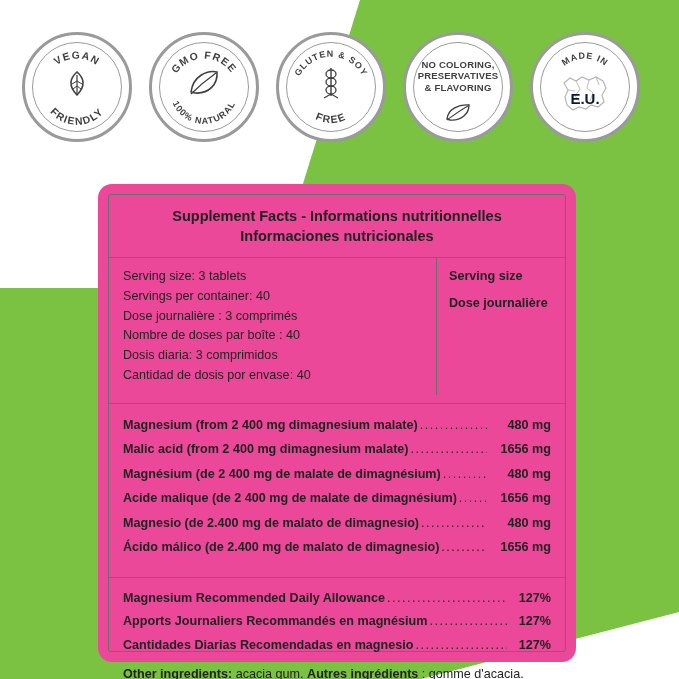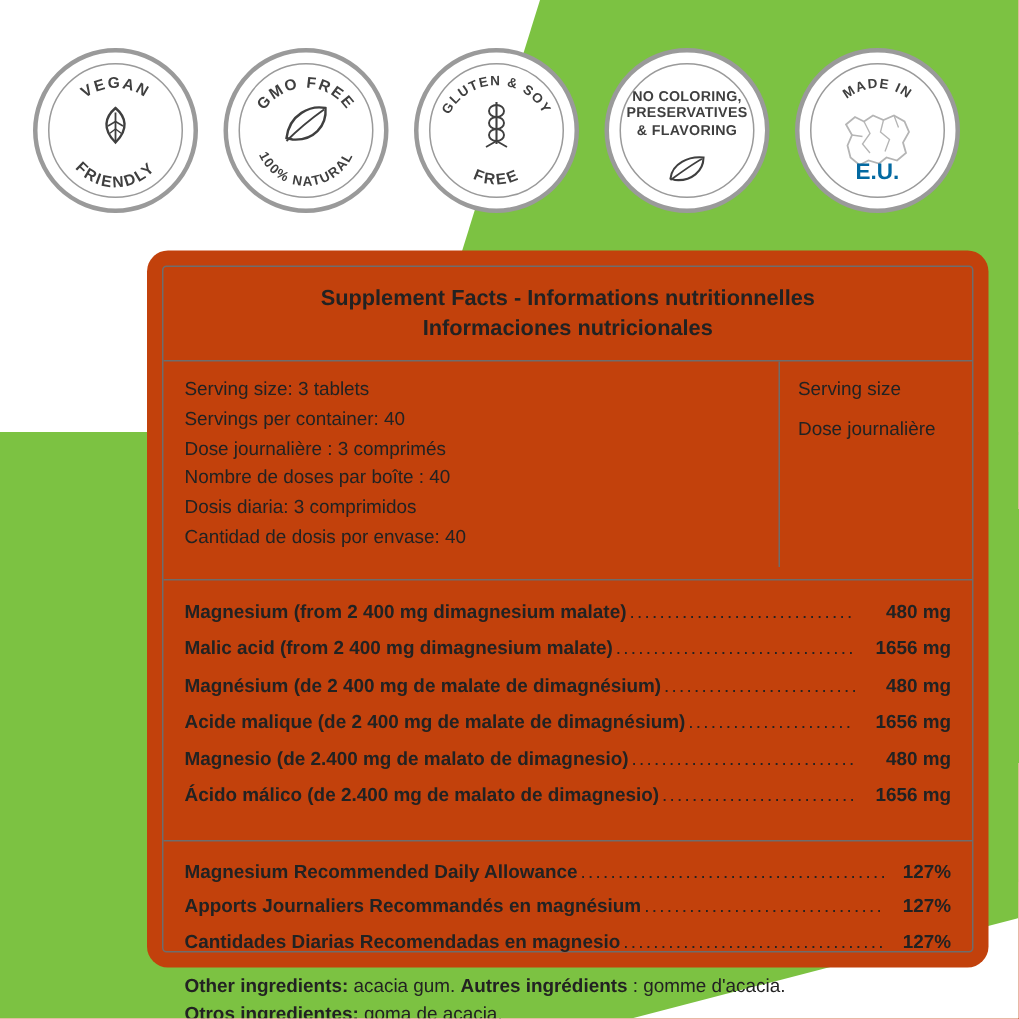--- a/index.html
+++ b/index.html
@@ -133,24 +133,24 @@
     position: absolute;
     left: 50%;
     top: 46%;
     transform: translate(-50%, -50%);
   }
 
   
   .facts-panel {
     position: absolute;
     left: 98px;
-    top: 167px;
-    width: 561px;
+    top: 184px;
+    width: 478px;
     height: 478px;
-    background: #c2410c;
+    background: #ec4899;
     border-radius: 14px;
     box-sizing: border-box;
     padding: 10px 10px;
     z-index: 6;
     box-shadow: 0 0 0 0 rgba(0,0,0,0);
   }
   .facts-inner {
     border: 1.5px solid #6d6d6d;
     border-radius: 3px;
     width: 100%;
@@ -184,20 +184,21 @@
     flex: 1 1 auto;
     padding: 9px 8px 9px 14px;
     line-height: 1.57;
   }
   .serving-right {
     width: 108px;
     border-left: 1.3px solid #6d6d6d;
     padding: 9px 8px 9px 12px;
     line-height: 1.57;
     text-align: left;
+    font-weight: bold;
   }
   .serving-right div {
     margin-bottom: 7px;
   }
   .serving-right div:last-child {
     margin-bottom: 0;
   }
   .ingredients {
     padding: 9px 14px 9px 14px;
     font-size: 12.6px;
@@ -339,21 +340,21 @@
         <svg class="arc-text" viewBox="0 0 110 110">
           <defs>
             <path id="arcTop5" d="M 22,58 A 33,33 0 0 1 88,58" fill="none"></path>
           </defs>
           <text class="small"><textPath href="#arcTop5" startOffset="50%" text-anchor="middle">MADE IN</textPath></text>
         </svg>
         <svg style="position:absolute;left:50%;top:56%;transform:translate(-50%,-50%)" width="58" height="48" viewBox="0 0 58 48">
           <path d="M8 14 L14 9 L20 12 L26 8 L33 11 L40 8 L47 12 L50 19 L46 26 L48 33 L42 38 L35 36 L30 40 L23 38 L17 41 L11 36 L9 28 L12 21 Z" fill="none" stroke="#b5b5b5" stroke-width="1.2"></path>
           <path d="M20 12 L24 20 L19 27 L24 33 M33 11 L31 19 L37 24 L34 32 M12 21 L19 22 M40 8 L43 16" stroke="#b5b5b5" stroke-width="0.9" fill="none"></path>
         </svg>
-        <div style="position:absolute;left:0;right:0;top:53%;text-align:center;font-size:15px;font-weight:bold;color:#0369a1;margin-top:16px;">E.U.</div>
+        <div style="position:absolute;left:0;right:0;top:53%;text-align:center;font-size:15px;font-weight:bold;color:#0f172a;">E.U.</div>
       </div>
     </div>
 
   </div>
 
   <div class="facts-panel">
     <div class="facts-inner">
 
       <div class="facts-title">
         <span>Supplement Facts - Informations nutritionnelles</span>

